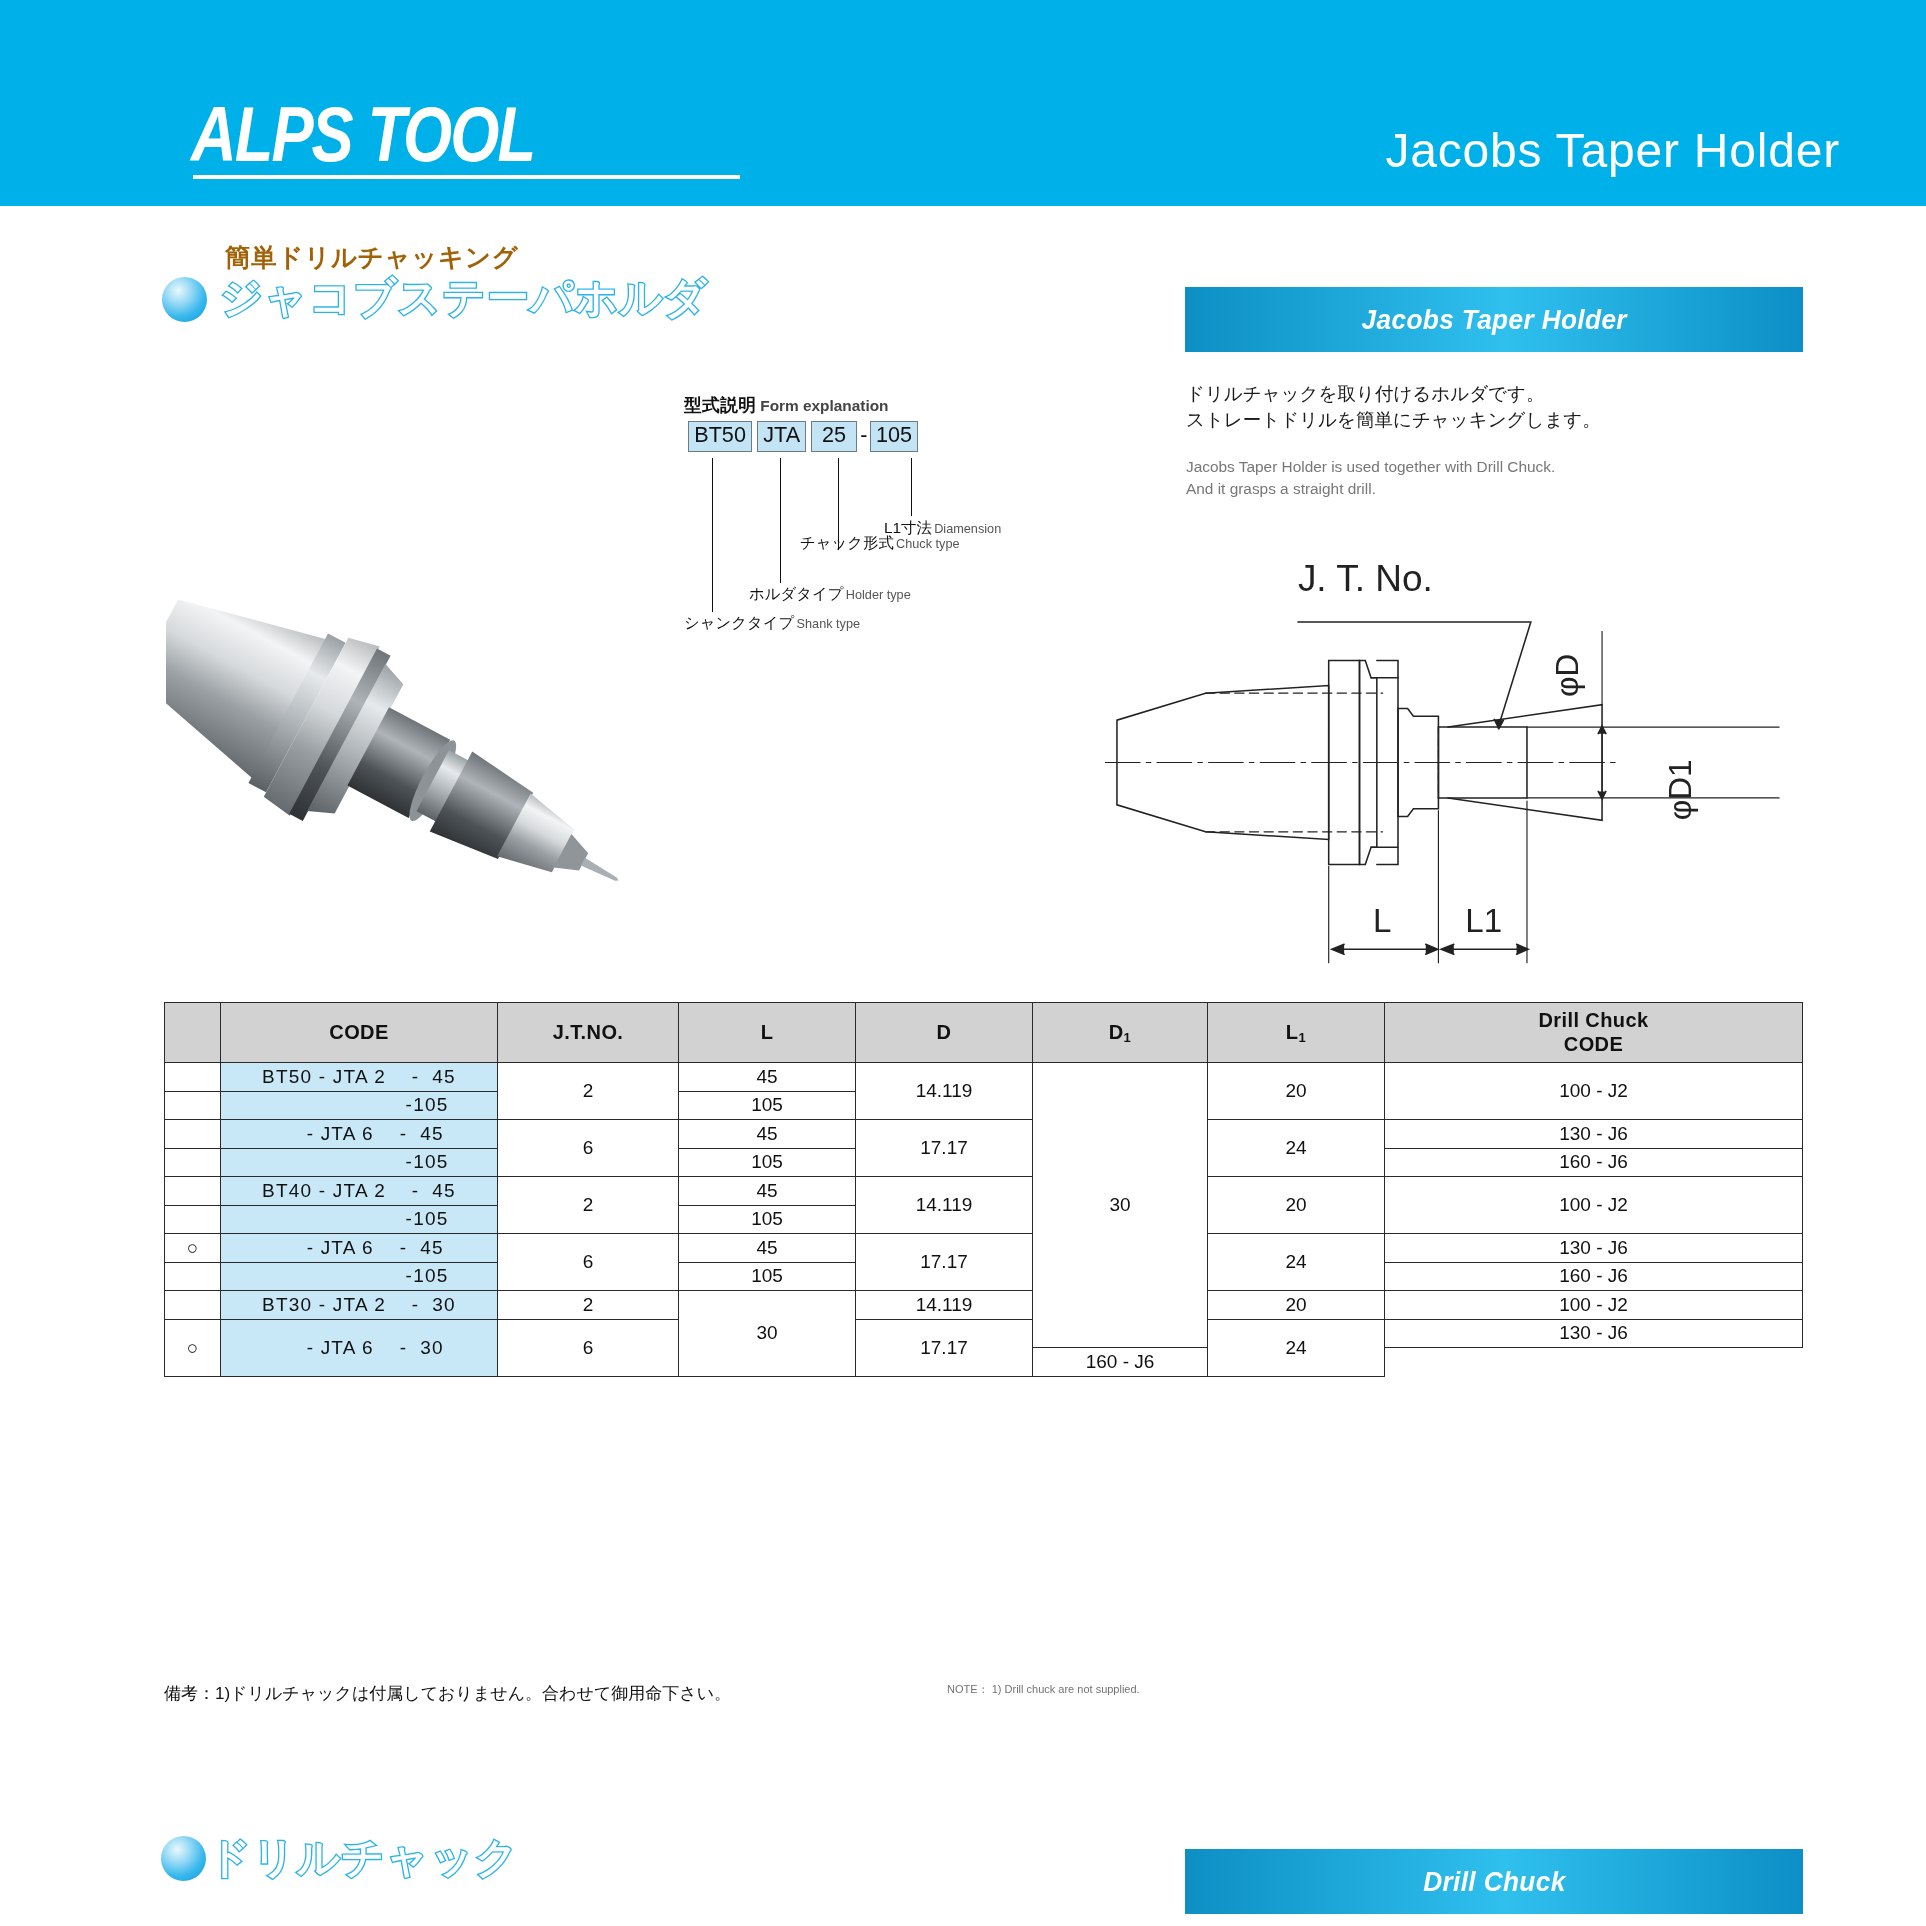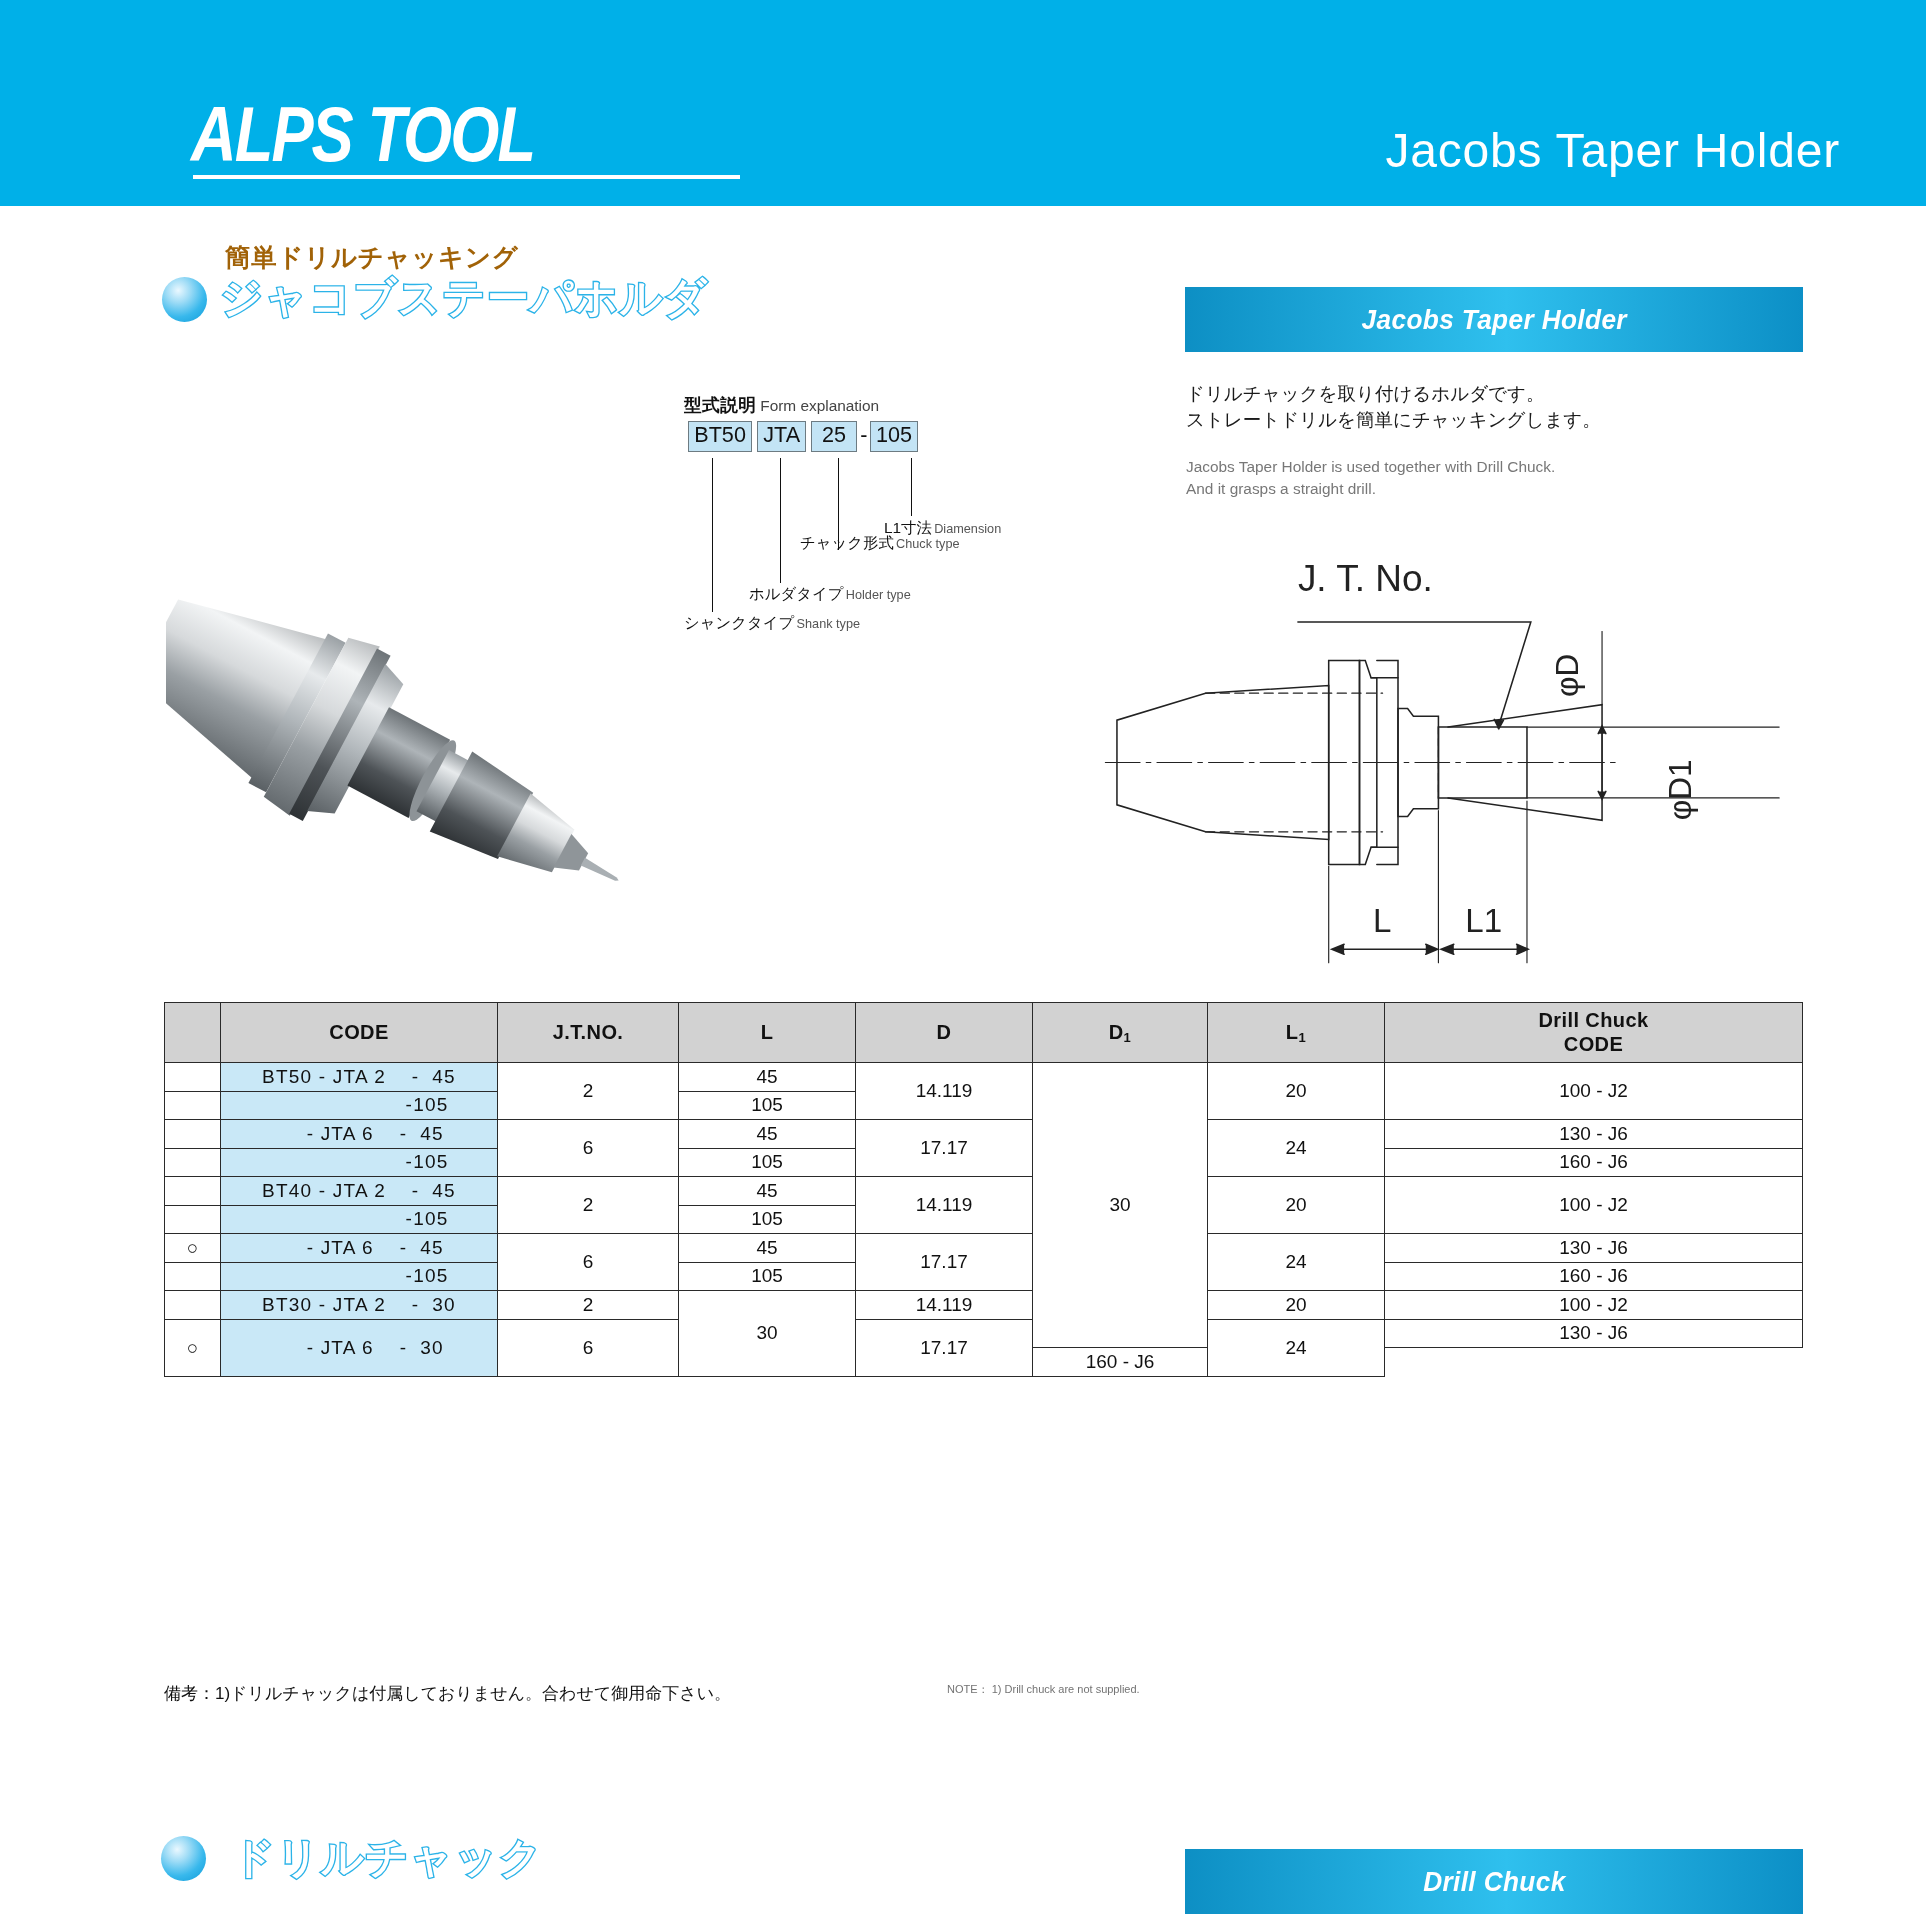--- a/index.html
+++ b/index.html
@@ -92,21 +92,21 @@
   }
   .form-exp-title {
     position: absolute; left: 0; top: 0;
     white-space: nowrap;
   }
   .form-exp-title .ja {
     font-size: 17.7px; font-weight: bold; color: #111;
     letter-spacing: 0.4px;
   }
   .form-exp-title .en {
-    font-size: 15.4px; color: #444; margin-left: 3.9px;
+    font-size: 15.4px; color: #444; margin-left: 3.9px; font-weight: bold;
   }
   .code-boxes {
     position: absolute; left: 3.9px; top: 28px;
     display: flex; align-items: flex-start;
   }
   .code-box {
     background: #c3e4f5;
     border: 1.2px solid #6d7b82;
     font-size: 21.6px;
     font-weight: 500;
@@ -488,18 +488,18 @@
     </tr>
   </tbody>
 </table>
 
 <div class="note-row">
   <div class="note-ja">備考：1)ドリルチャックは付属しておりません。合わせて御用命下さい。</div>
   <div class="note-en">NOTE：  1) Drill chuck are not supplied.</div>
 </div>
 
 <div class="bullet-sphere" style="left:161px; top:1836px;"></div>
-<div class="section-title-ja" style="left:232px; top:1837px;">ドリルチャック</div>
+<div class="section-title-ja" style="left:208px; top:1837px;">ドリルチャック</div>
 
 <div class="banner" style="left:1185px; top:1849px; width:618px; height:65px;">
   <span class="banner-text">Drill Chuck</span>
 </div>
 
 
 </body></html>

